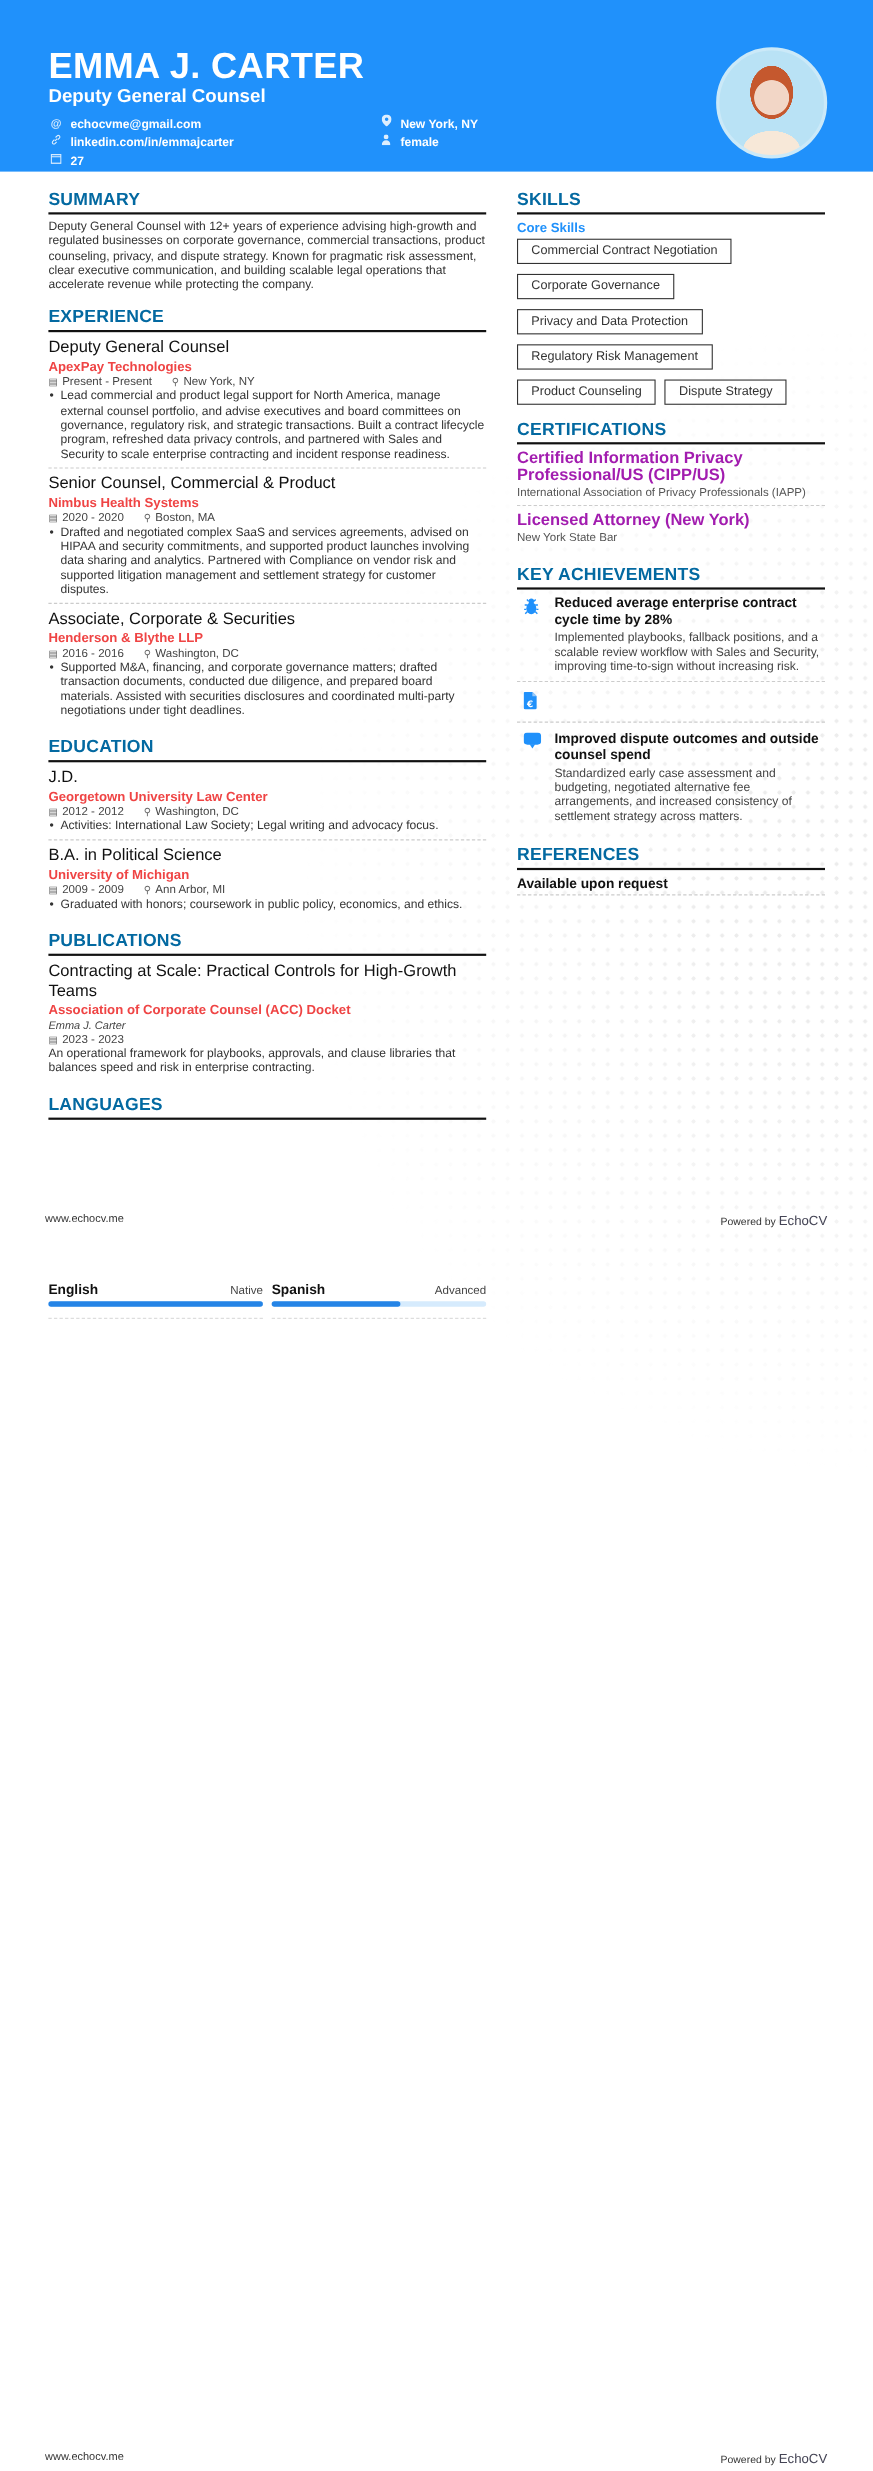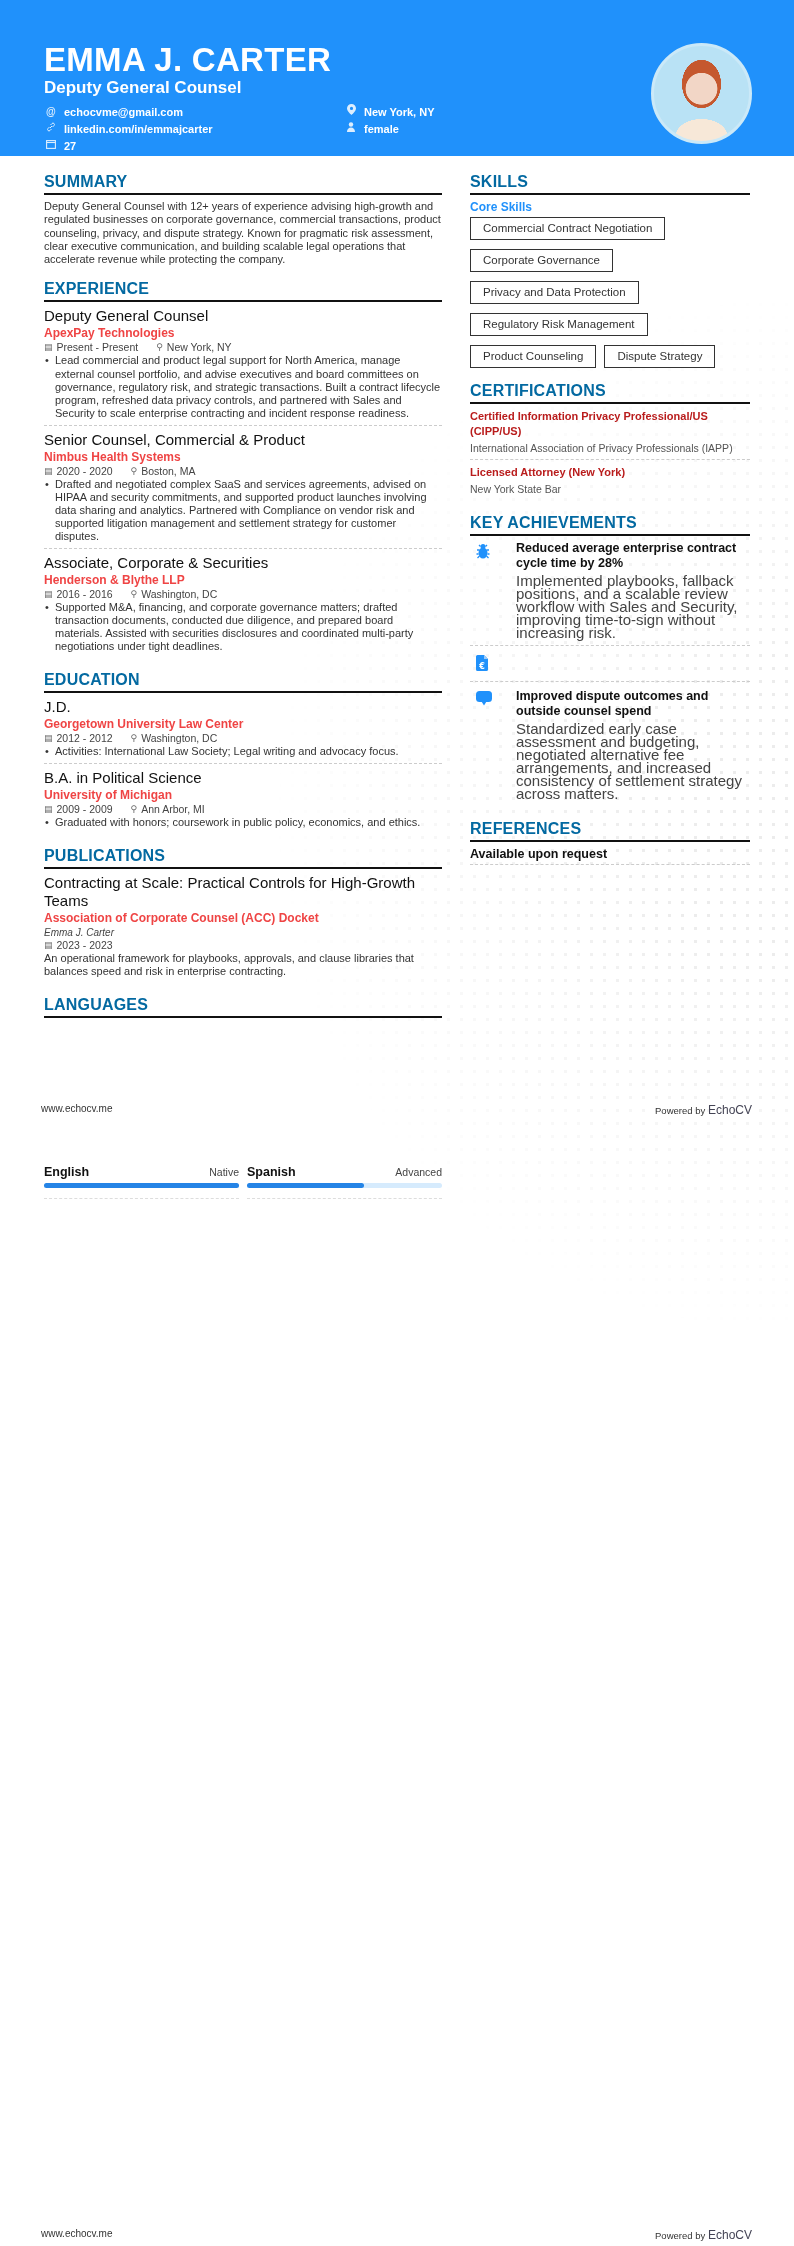--- a/index.html
+++ b/index.html
@@ -54,27 +54,27 @@
   .meta .ic { font-size: 9px; color: #666; margin-right: 4px; }
   .meta .loc { margin-left: 18px; display: flex; align-items: center; }
   .bullets { list-style: none; font-size: 11px; line-height: 13.2px; color: #333; }
   .bullets li { position: relative; padding-left: 11px; }
   .bullets li::before { content: "•"; position: absolute; left: 1px; top: 0; }
   .author { font-size: 10px; font-style: italic; color: #444; line-height: 13px; }
   .desc { font-size: 11px; color: #333; line-height: 13.3px; }
   .skill-group { font-size: 12px; font-weight: 700; color: #2091fb; margin-bottom: 2px; line-height: 15px; }
   .tags { display: flex; flex-wrap: wrap; gap: 9px 8px; }
   .tag { border: 1.5px solid #333; padding: 3px 12px; font-size: 11.5px; font-weight: 400; color: #333; line-height: 15px; }
-  .cert-name { font-size: 11px; font-weight: 700; color: #b91c1c; line-height: 15px; }
+  .cert-name { font-size: 15px; font-weight: 700; color: #a21caf; line-height: 15px; }
   .cert-org { font-size: 10.5px; color: #555; line-height: 13px; margin-top: 3px; }
-  .ach { display: flex; padding-bottom: 6px; margin-bottom: 7px; border-bottom: 1px dashed #ccc; gap: 12px; }
+  .ach { display: flex; padding-bottom: 6px; margin-bottom: 7px; border-bottom: 1px dashed #ccc; }
   .ach.last { border-bottom: none; }
   .ach .icon { width: 34px; flex-shrink: 0; padding-left: 6px; padding-top: 2px; }
   .ach-title { font-size: 12.5px; font-weight: 700; color: #111; line-height: 15px; }
-  .ach-desc { font-size: 15px; color: #444; line-height: 13px; margin-top: 3px; }
+  .ach-desc { font-size: 11px; color: #444; line-height: 13px; margin-top: 3px; }
   .ref { font-size: 12.5px; font-weight: 700; color: #111; padding-bottom: 3px; border-bottom: 1px dashed #ccc; }
   .footer { position: absolute; left: 41px; right: 42px; font-size: 10px; color: #333; display: flex; justify-content: space-between; z-index: 1; }
   .footer .brand { font-size: 12px; color: #445; }
   .footer .pw { font-size: 9.5px; }
   .langs { position: absolute; top: 1165px; left: 44px; width: 398px; display: flex; gap: 8px; z-index: 1; }
   .lang { flex: 1; }
   .lang-head { display: flex; justify-content: space-between; align-items: baseline; }
   .lang-name { font-size: 12.5px; font-weight: 700; color: #111; }
   .lang-level { font-size: 10.5px; color: #444; }
   .bar { height: 5px; background: #d6ebfd; border-radius: 3px; margin-top: 4px; }

